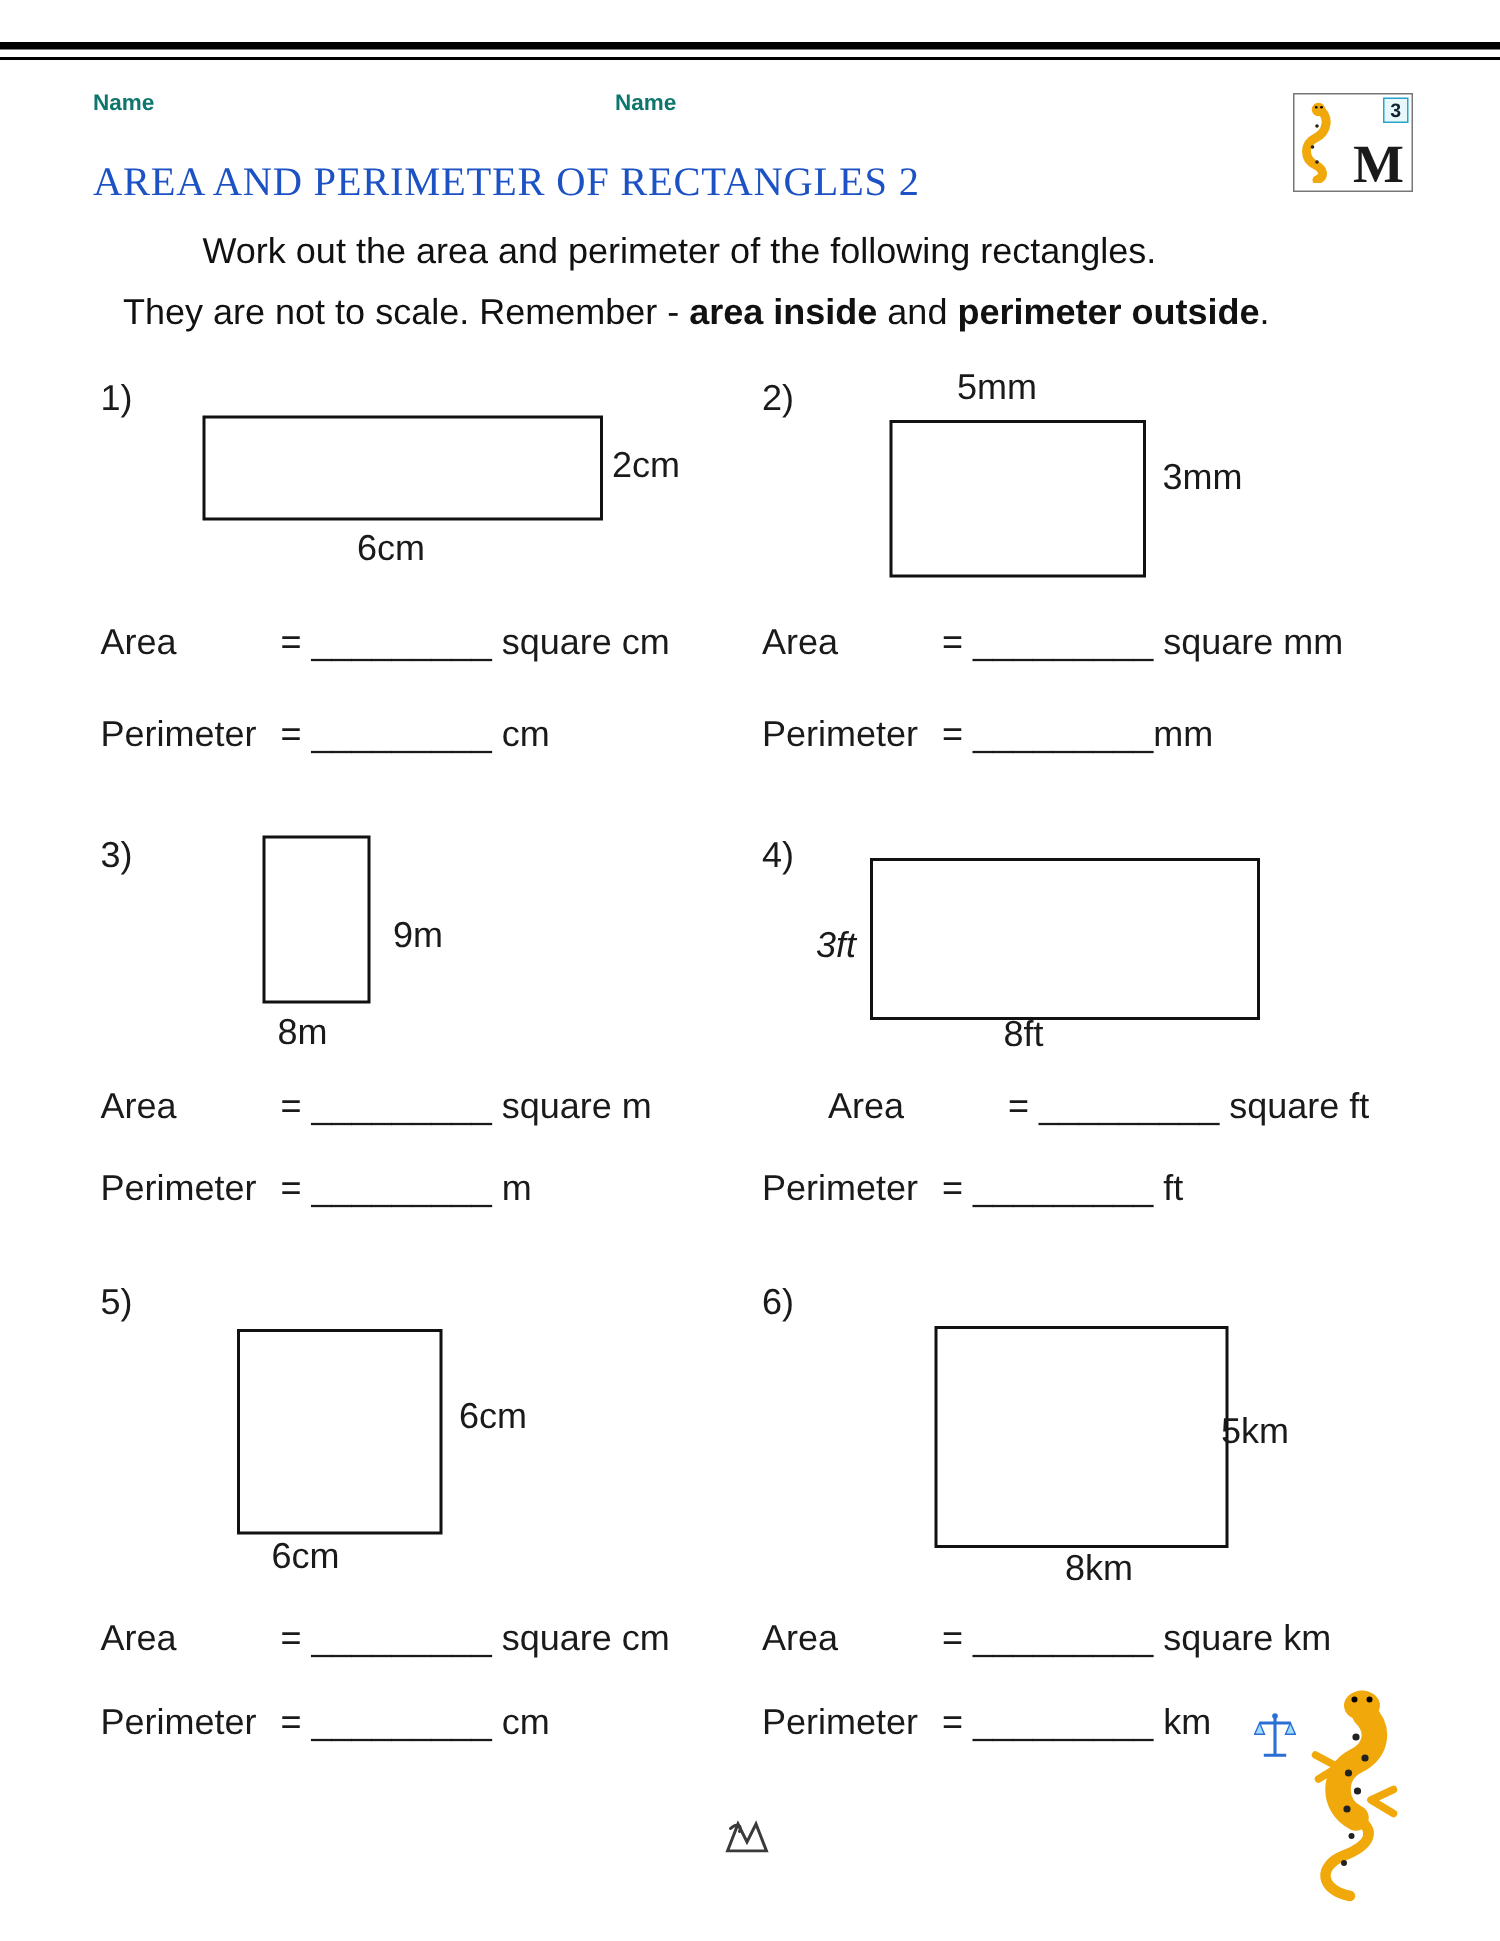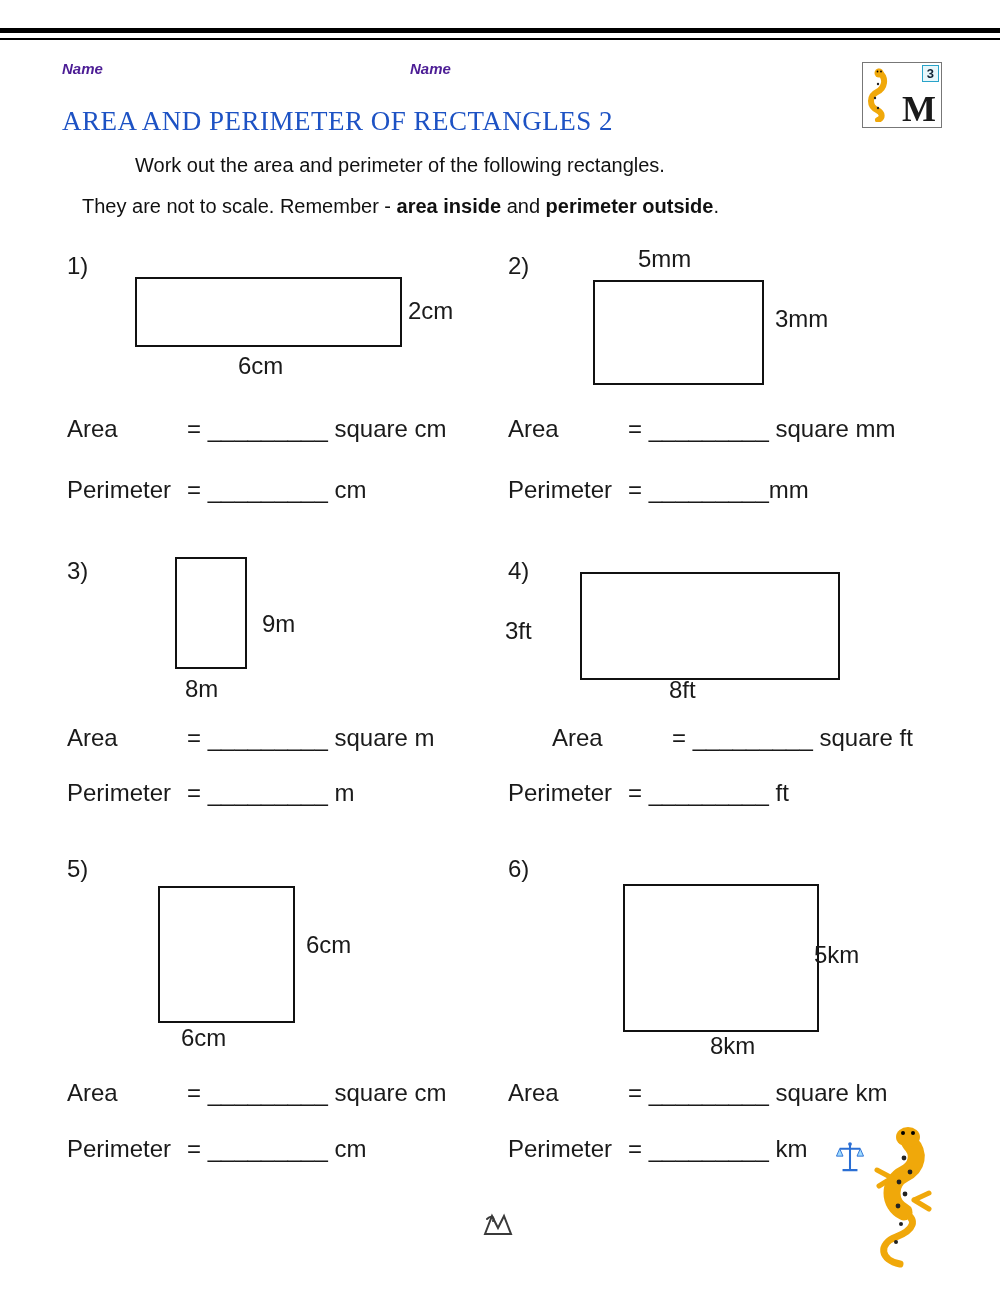--- a/index.html
+++ b/index.html
@@ -7,38 +7,38 @@
     position:relative; width:1000px; height:1294px; background:#fff;
     font-family:"Liberation Sans", sans-serif; color:#1a1a1a; overflow:hidden;
   }
   .abs { position:absolute; }
 
   
   .top-rule { left:0; right:0; top:28px; height:5px;
     border-top:5px solid #000; border-bottom:2px solid #000; }
 
   
-  .meta-label { font-size:15px; font-weight:bold; color:#4c1d95;font-style:italic; }
+  .meta-label { font-size:15px; font-weight:bold; color:#0f766e; }
   #name-label { left:62px; top:60px; }
   #date-label { left:410px; top:60px; }
 
   #logo-box { left:862px; top:62px; width:78px; height:64px;
     border:1px solid #777; background:#fff; }
   #logo-sala { position:absolute; left:2px; top:5px; }
   .logo-m { position:absolute; right:5px; bottom:0px;
     font-family:"Liberation Serif", serif; font-weight:bold; font-size:36px;
     line-height:1; color:#1a1a1a; }
   .logo-grade { position:absolute; top:2px; right:2px;
     border:1px solid #29a3c9; background:#e8f7fb; font-size:13px;
     font-weight:bold; padding:0 4px; color:#123; }
 
   #title { left:62px; top:106px; font-family:"Liberation Serif", serif;
     font-size:27px; color:#1d52c4; letter-spacing:0.5px; }
 
-  .instr { font-size:20px; color:#111; }
+  .instr { font-size:24px; color:#111; }
   #instr1 { left:135px; top:154px; }
   #instr2 { left:82px; top:195px; }
   .b { font-weight:bold; }
 
   
   .pnum { font-size:24px; }
   .dim  { font-size:24px; }
   .rect { border:2px solid #111; background:#fff; }
   .qline { font-size:24px; white-space:nowrap; }
   .qlabel { display:inline-block; width:120px; }
@@ -58,21 +58,21 @@
   #p2-perim  { left:508px; top:476px; }
 
   #p3-num    { left:67px;  top:557px; }
   #p3-rect   { left:175px; top:557px; width:68px; height:108px; }
   #p3-right  { left:262px; top:610px; }
   #p3-bottom { left:185px; top:675px; }
   #p3-area   { left:67px;  top:724px; }
   #p3-perim  { left:67px;  top:779px; }
 
   #p4-num    { left:508px; top:557px; }
-  #p4-left   { left:505px; top:617px; }
+  #p4-left   { left:544px; top:617px;font-style:italic; }
   #p4-rect   { left:580px; top:572px; width:256px; height:104px; }
   #p4-bottom { left:669px; top:676px; }
   #p4-area   { left:508px; top:724px;margin-left:44px; }
   #p4-perim  { left:508px; top:779px; }
 
   #p5-num    { left:67px;  top:855px; }
   #p5-rect   { left:158px; top:886px; width:133px; height:133px; }
   #p5-right  { left:306px; top:931px; }
   #p5-bottom { left:181px; top:1024px; }
   #p5-area   { left:67px;  top:1079px; }

